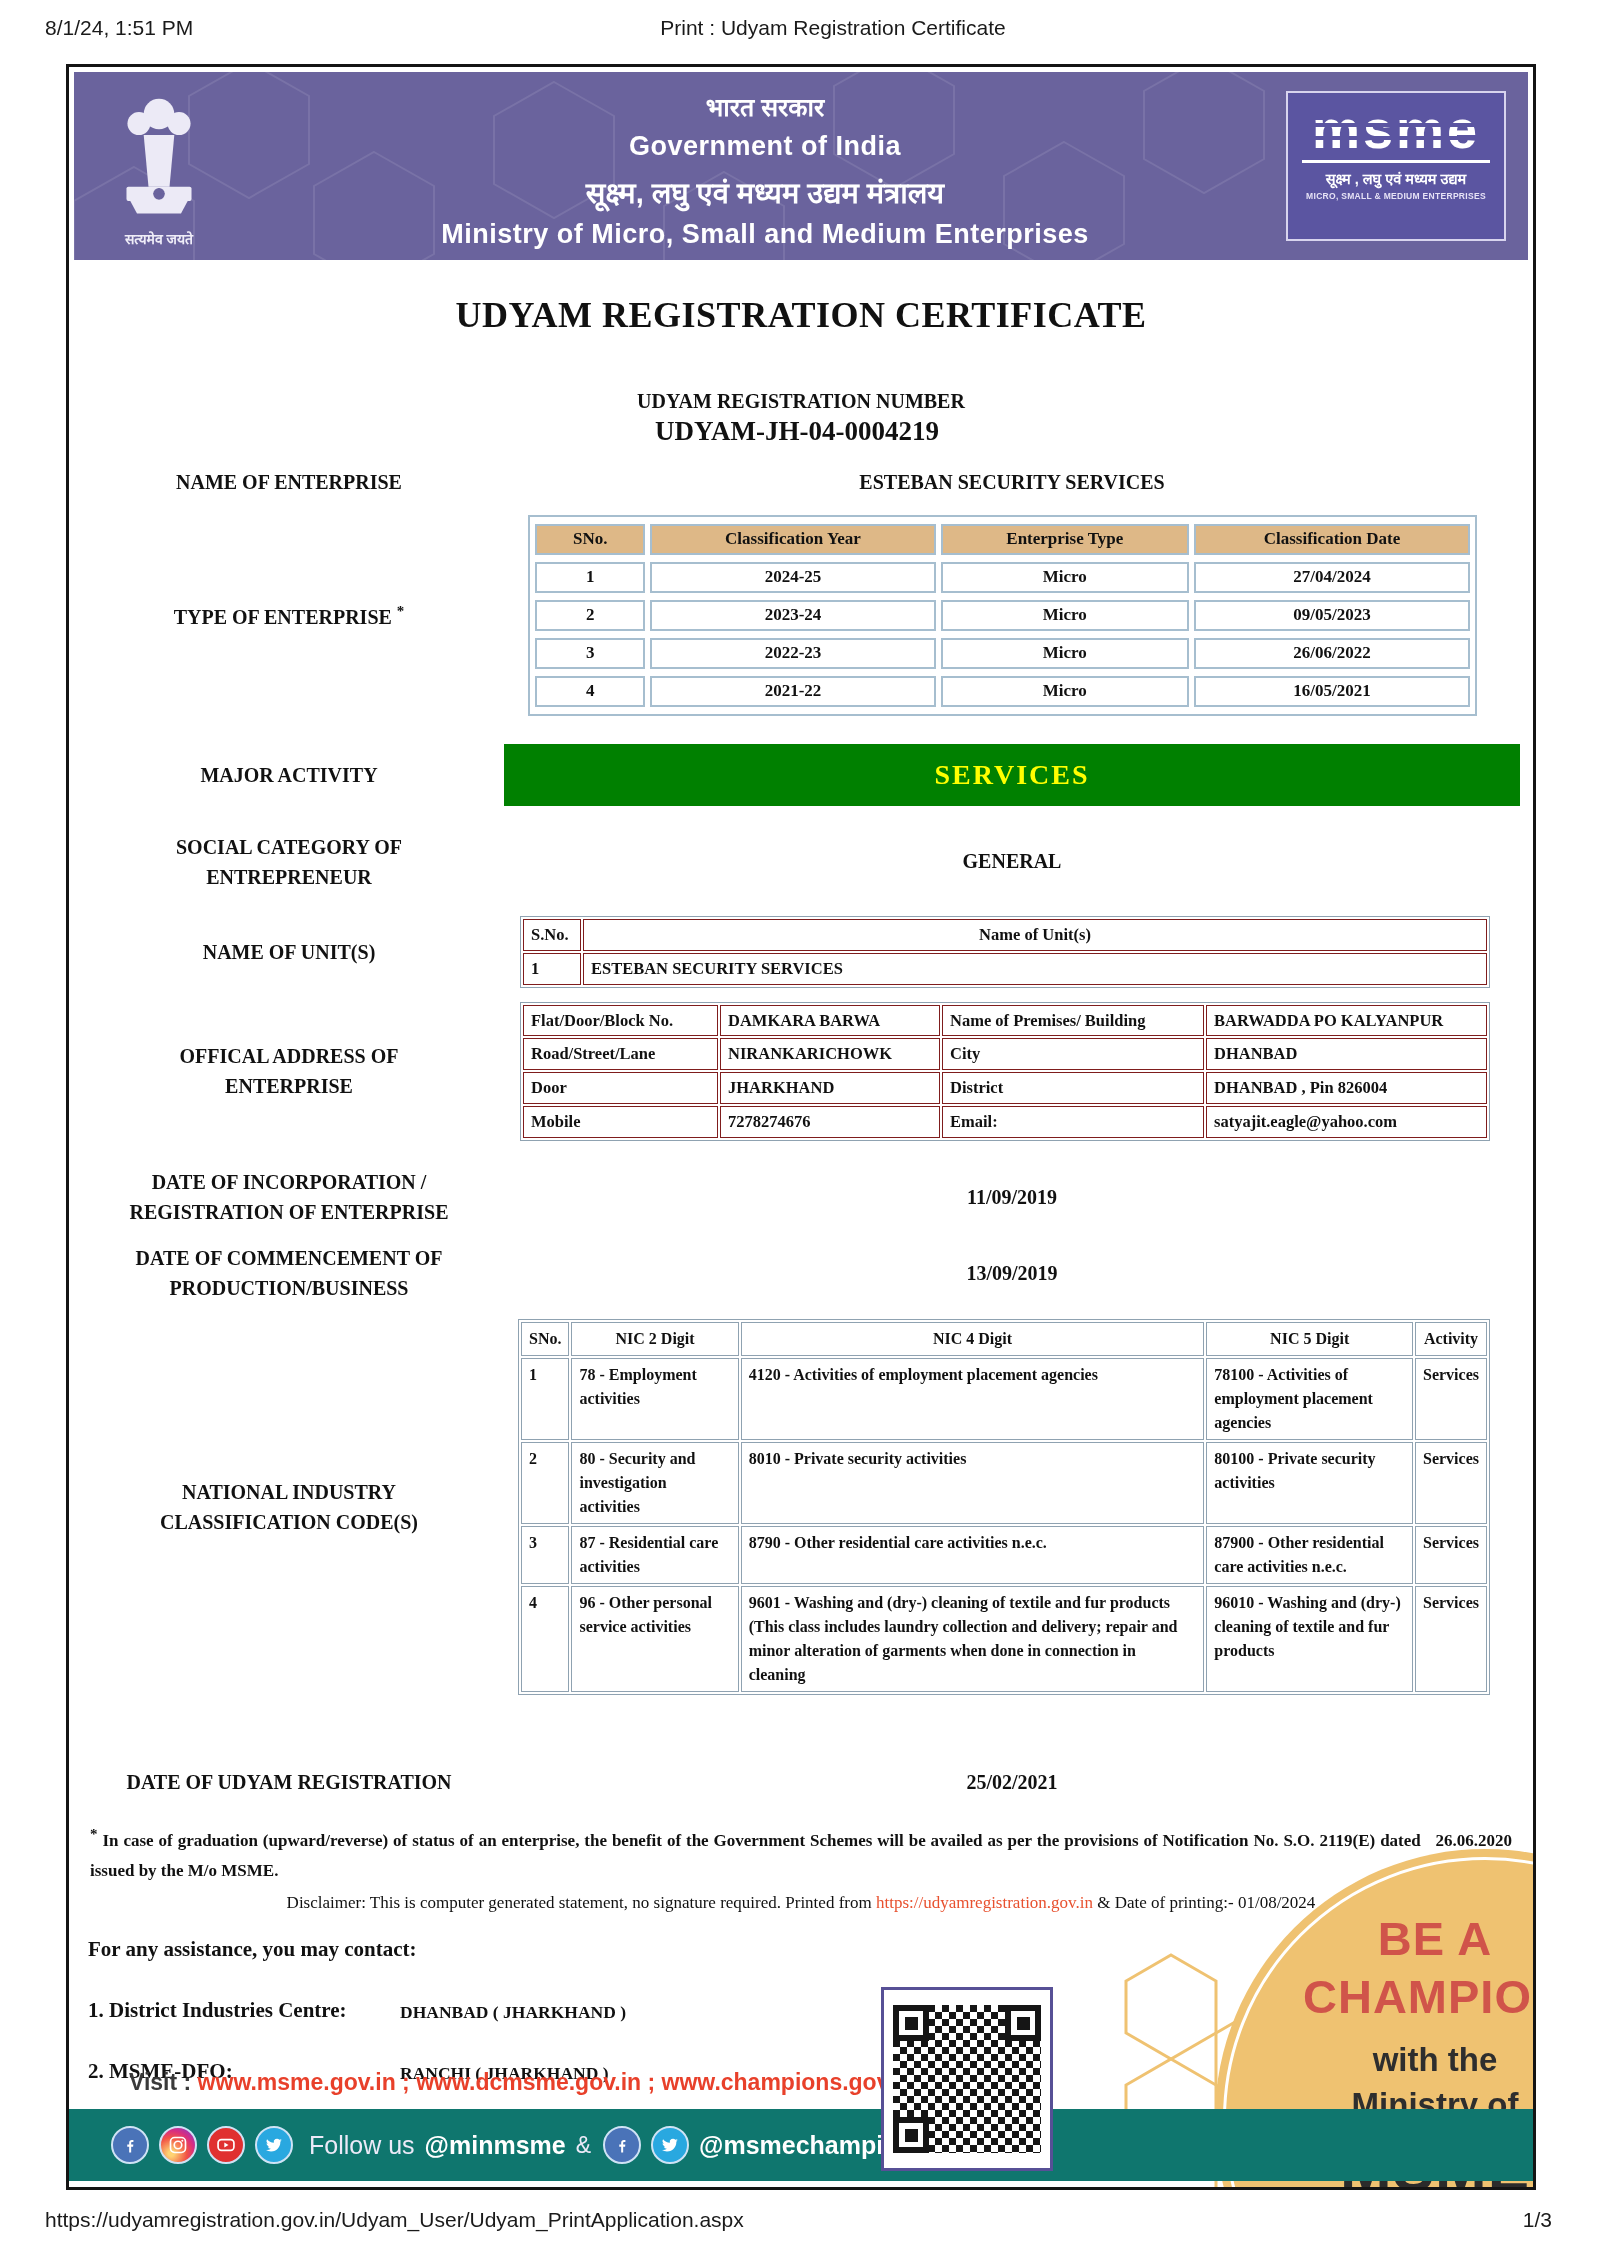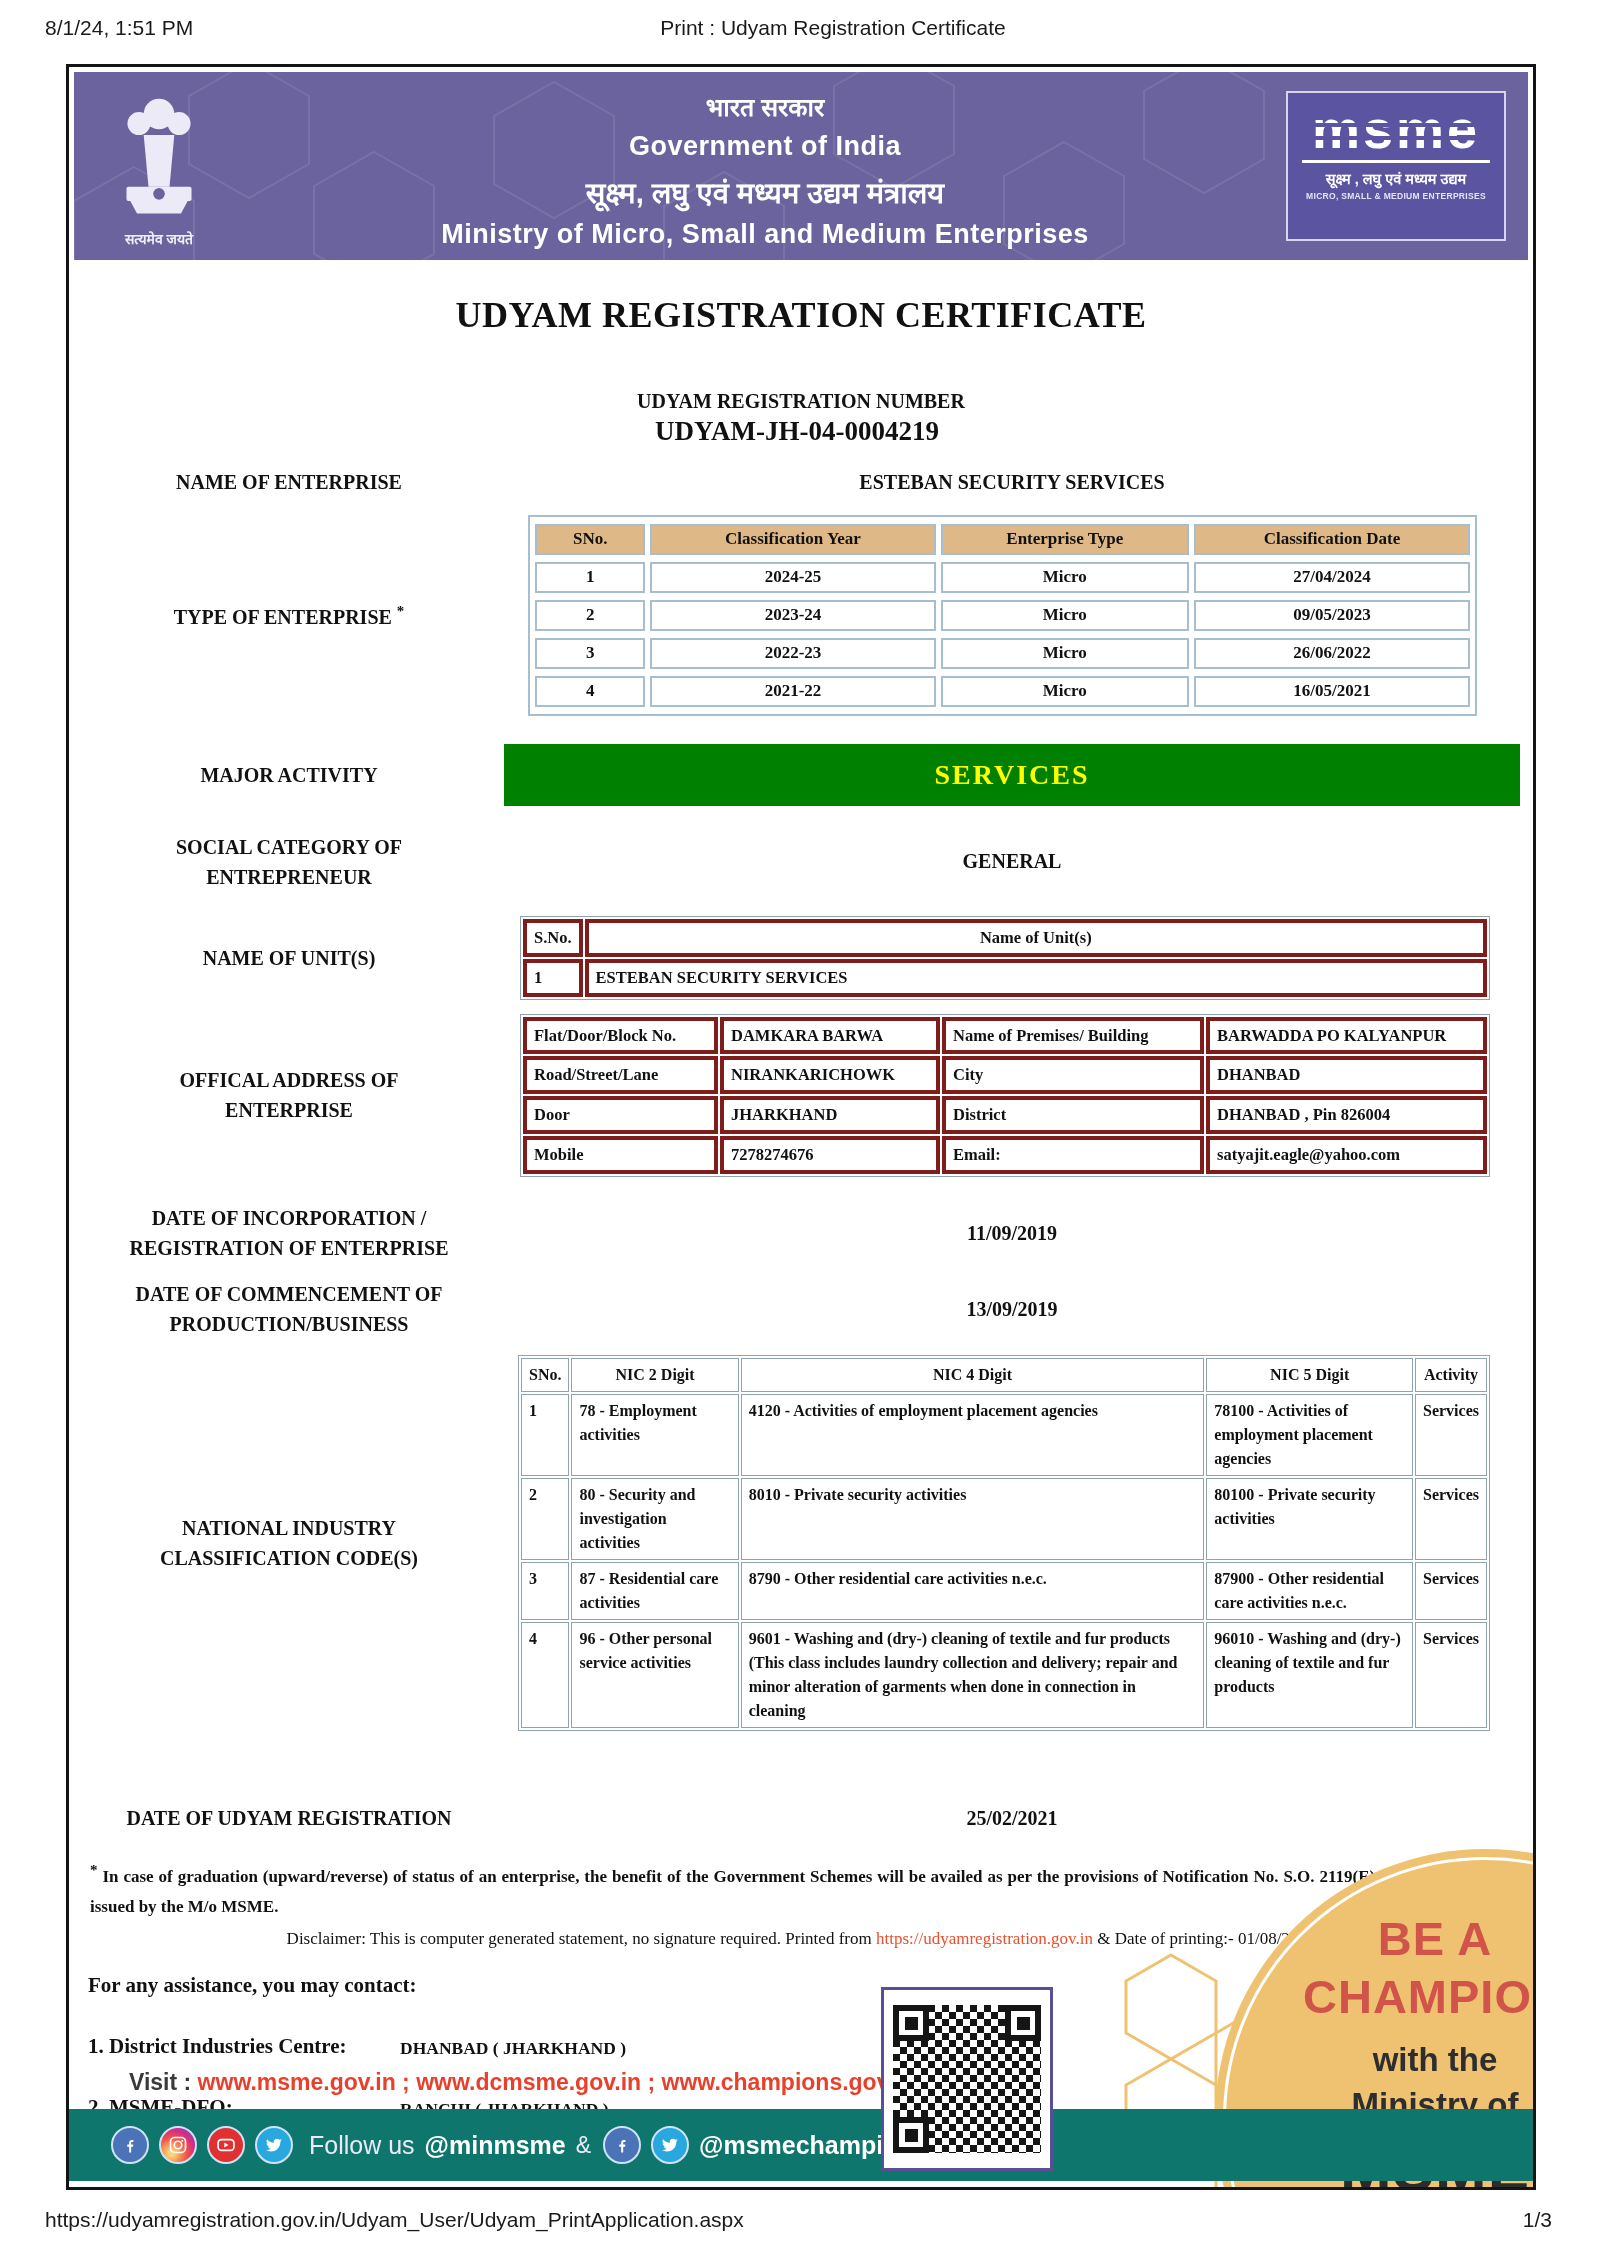--- a/index.html
+++ b/index.html
@@ -66,21 +66,21 @@
 
   
   table { border-collapse:separate; font-weight:bold; }
   .wrap-cls { margin-left:24px; width:949px; border:2px solid #a6becf; }
   table.cls { width:100%; border-spacing:5px 7px; font-size:17px; }
   table.cls th, table.cls td { border:2px solid #a6becf; padding:2px 4px; text-align:center; line-height:1.35; }
   table.cls thead th { background:#deb887; }
 
   .wrap-thin { margin-left:16px; width:970px; border:1px solid #8fa2b1; }
   table.thin { width:100%; border-spacing:2px; font-size:16.5px; }
-  table.thin th, table.thin td { border:4px solid #7f1d1d; padding:3px 7px; text-align:left; line-height:1.45; }
+  table.thin th, table.thin td { border:1px solid #7f1d1d; padding:3px 7px; text-align:left; line-height:1.45; }
   table.units th:nth-child(2) { text-align:center; }
   .wrap-nic { margin-left:14px; width:972px; border:1px solid #8fa2b1; }
   table.nic { width:100%; border-spacing:2px; font-size:16px; }
   table.nic th, table.nic td { border:1px solid #8fa2b1; padding:4px 7px; line-height:1.5; }
   table.nic th { text-align:center; }
   table.nic td { text-align:left; vertical-align:top; }
 
   
   .activity-banner { height:62px; margin-right:8px; background:#008000;
     display:flex; align-items:center; justify-content:center; }

